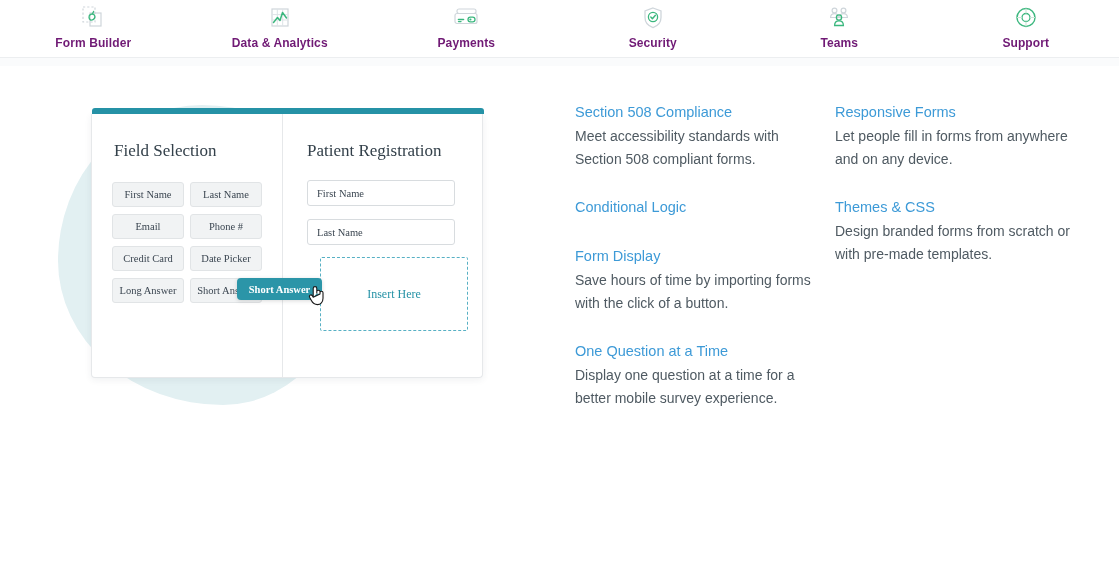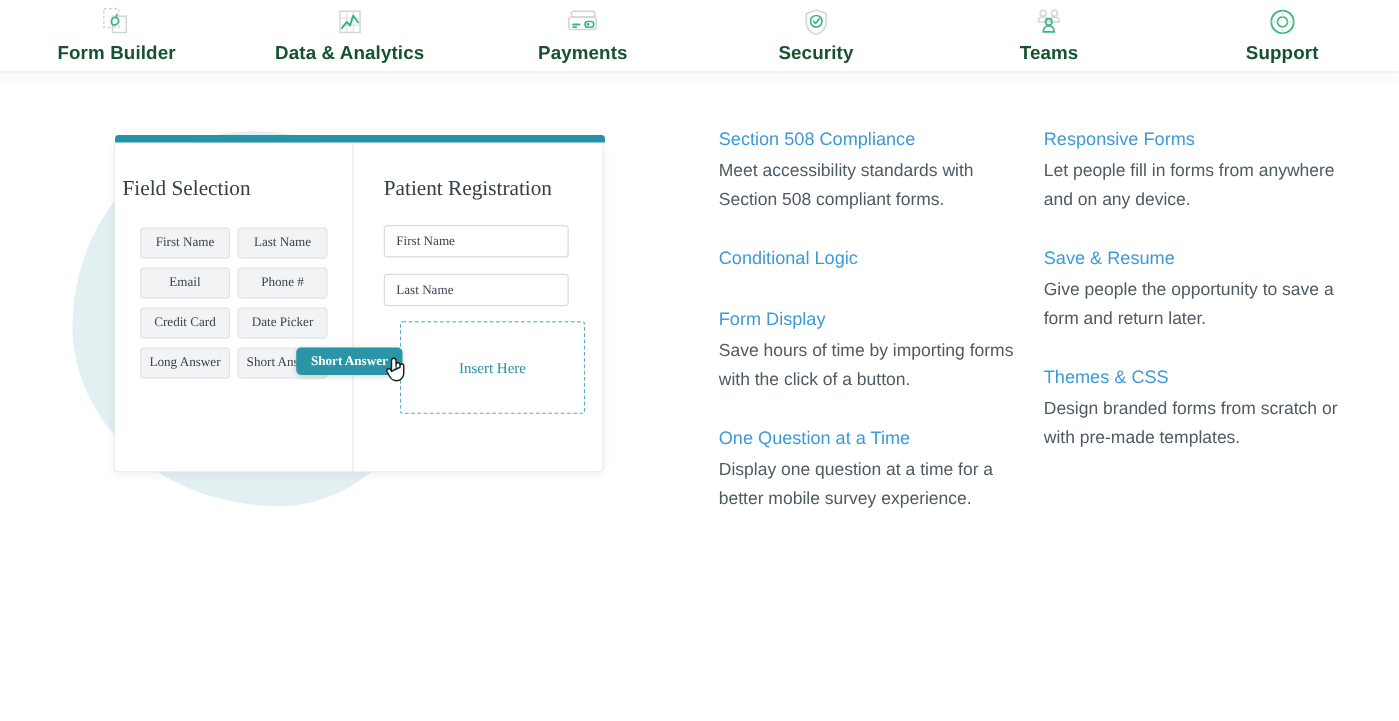--- a/index.html
+++ b/index.html
@@ -40,23 +40,23 @@
   }
   #topnav .nav-icon {
     height: 32px;
     width: 34px;
     display: flex;
     align-items: center;
     justify-content: center;
     margin-bottom: 2px;
   }
   #topnav .nav-label {
-    font-size: 15px;
+    font-size: 12px;
     font-weight: 700;
-    color: #14532d;
+    color: #701a75;
     letter-spacing: 0.1px;
     white-space: nowrap;
     line-height: 14px;
   }
   #nav-underband {
     position: absolute;
     top: 57px; left: 0;
     width: 1119px;
     height: 9px;
     background: #fafbfc;
@@ -117,21 +117,21 @@
     background: #e6e8ea;
   }
 
   .panel-title {
     position: absolute;
     font-family: "Liberation Serif", serif;
     font-size: 17px;
     color: #33404a;
     white-space: nowrap;
   }
-  #field-selection-title { left: 6px; top: 27px; text-align: right; }
+  #field-selection-title { left: 22px; top: 27px; text-align: right; }
   #patient-registration-title { left: 215px; top: 27px; }
 
   
   #field-grid {
     position: absolute;
     left: 20px;
     top: 68px;
     width: 155px;
     display: flex;
     flex-wrap: wrap;
@@ -396,23 +396,19 @@
         <span class="feature-desc">Display one question at a time for a better mobile survey experience.</span>
       </div>
     </div>
 
     <div class="feature-col">
       <div class="feature-item">
         <a class="feature-title">Responsive Forms</a>
         <span class="feature-desc">Let people fill in forms from anywhere and on any device.</span>
       </div>
       <div class="feature-item">
-        <a class="feature-title">Save &amp; Resume</a>
-        <span class="feature-desc">Give people the opportunity to save a form and return later.</span>
-      </div>
-      <div class="feature-item">
         <a class="feature-title">Themes &amp; CSS</a>
         <span class="feature-desc">Design branded forms from scratch or with pre-made templates.</span>
       </div>
     </div>
 
   </div>
 </div>
 
 </body></html>

